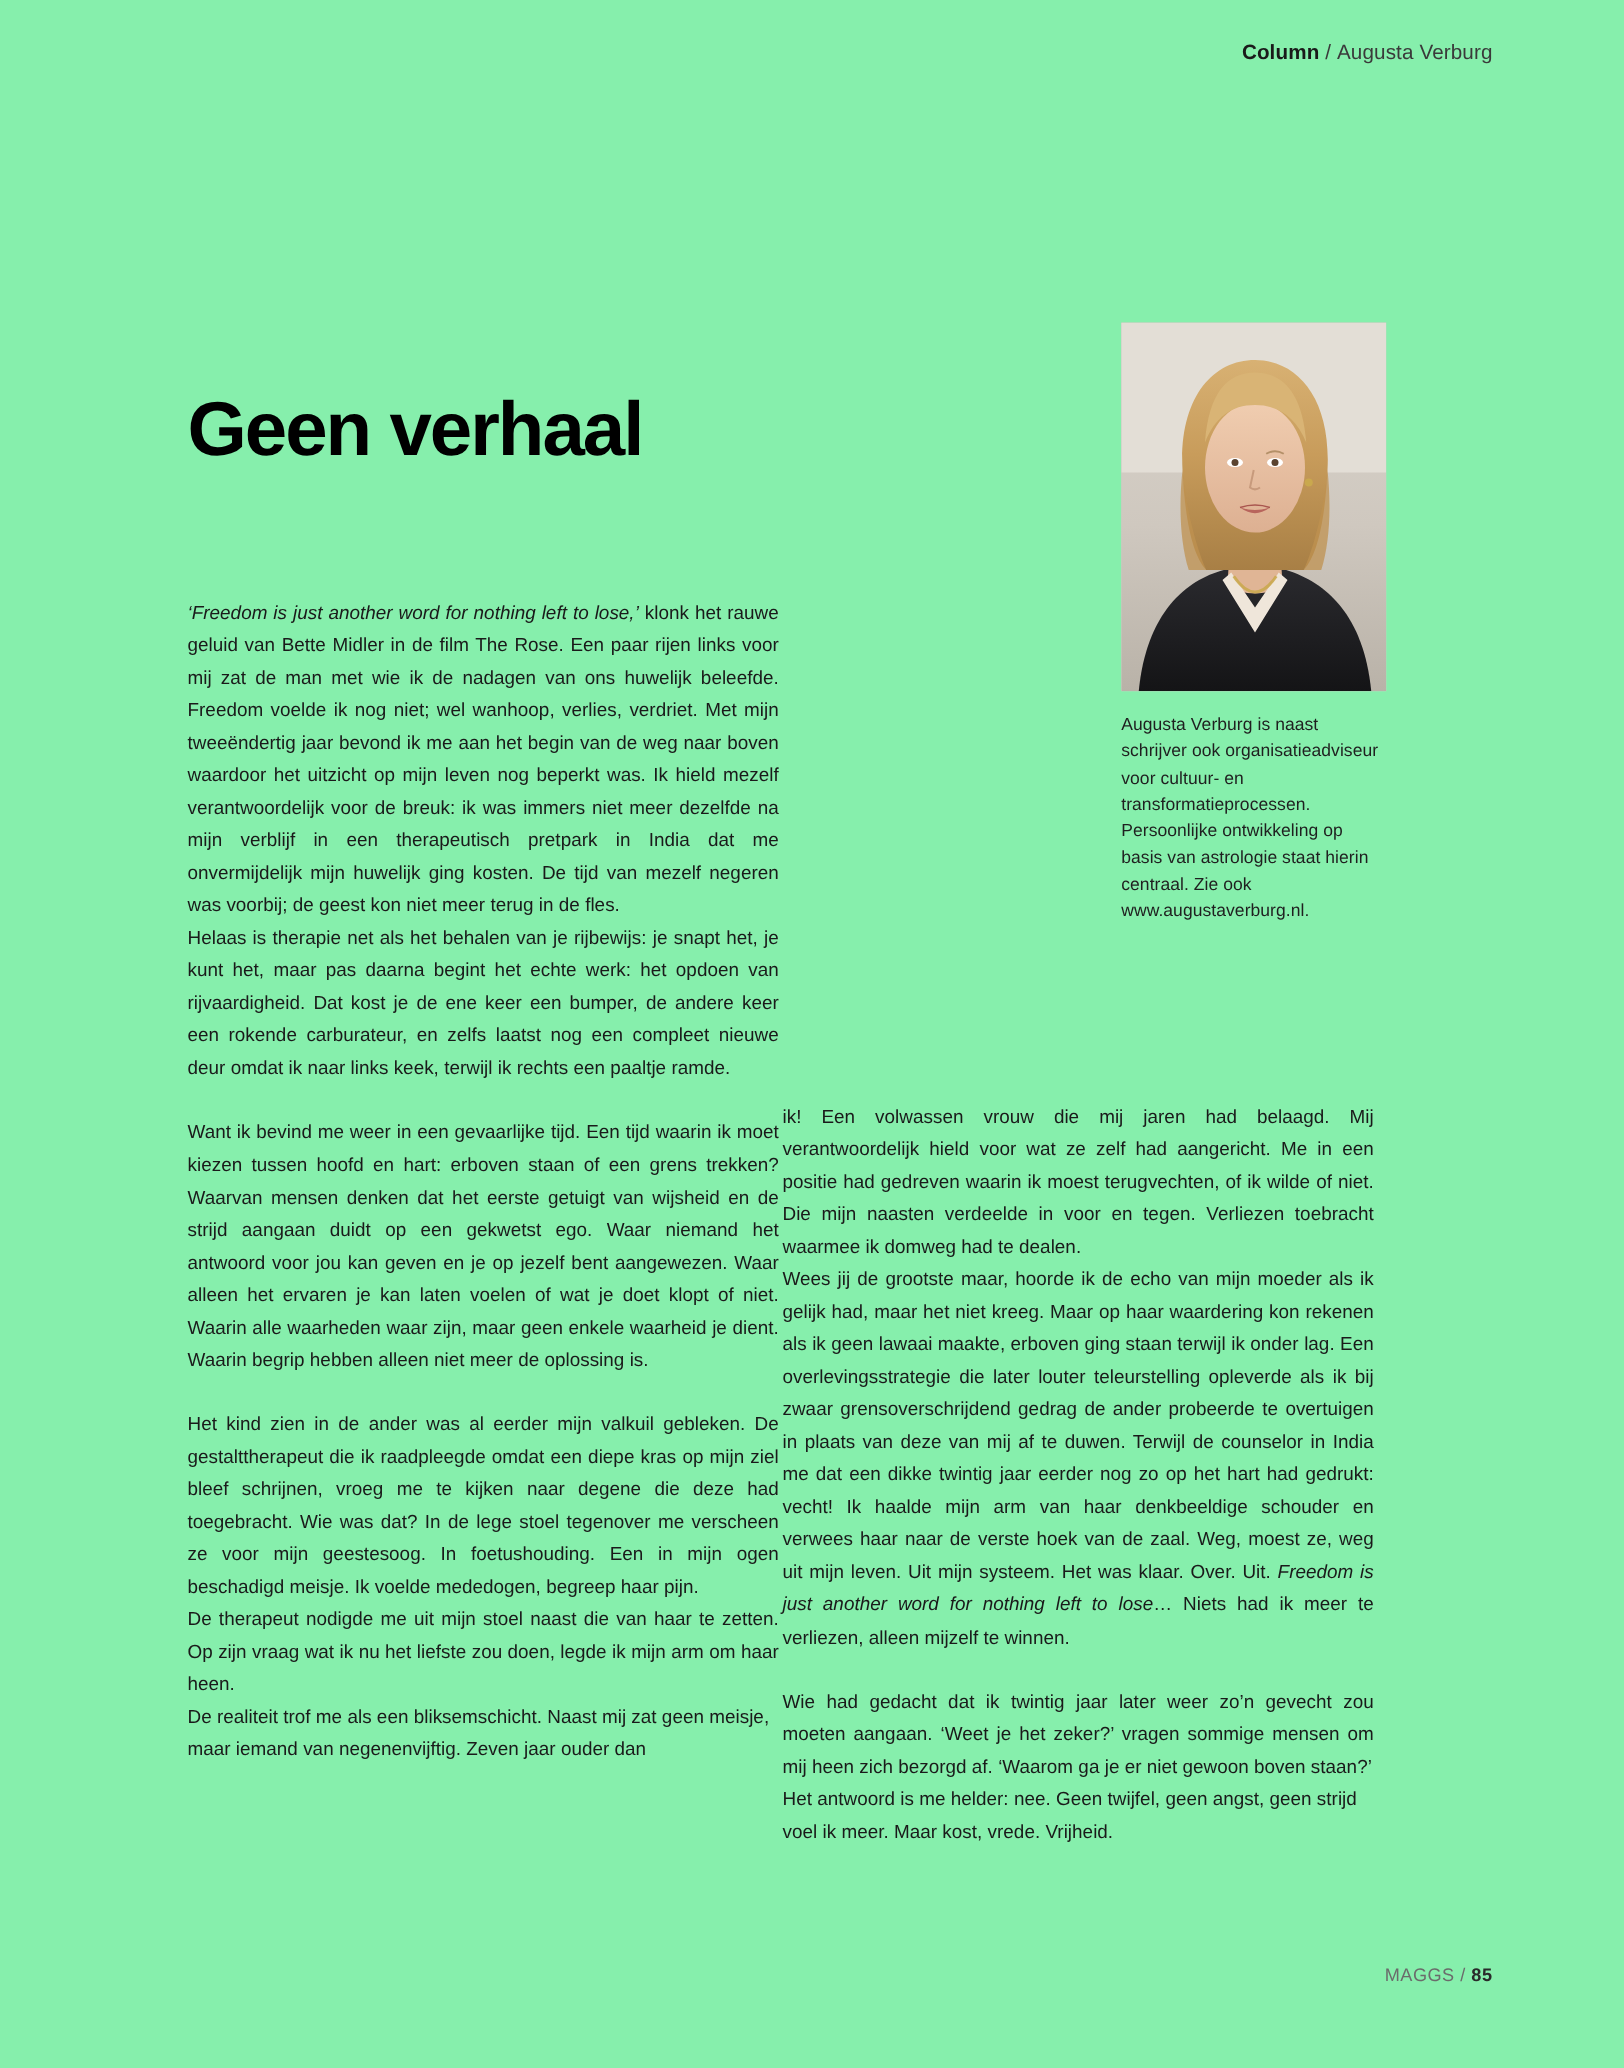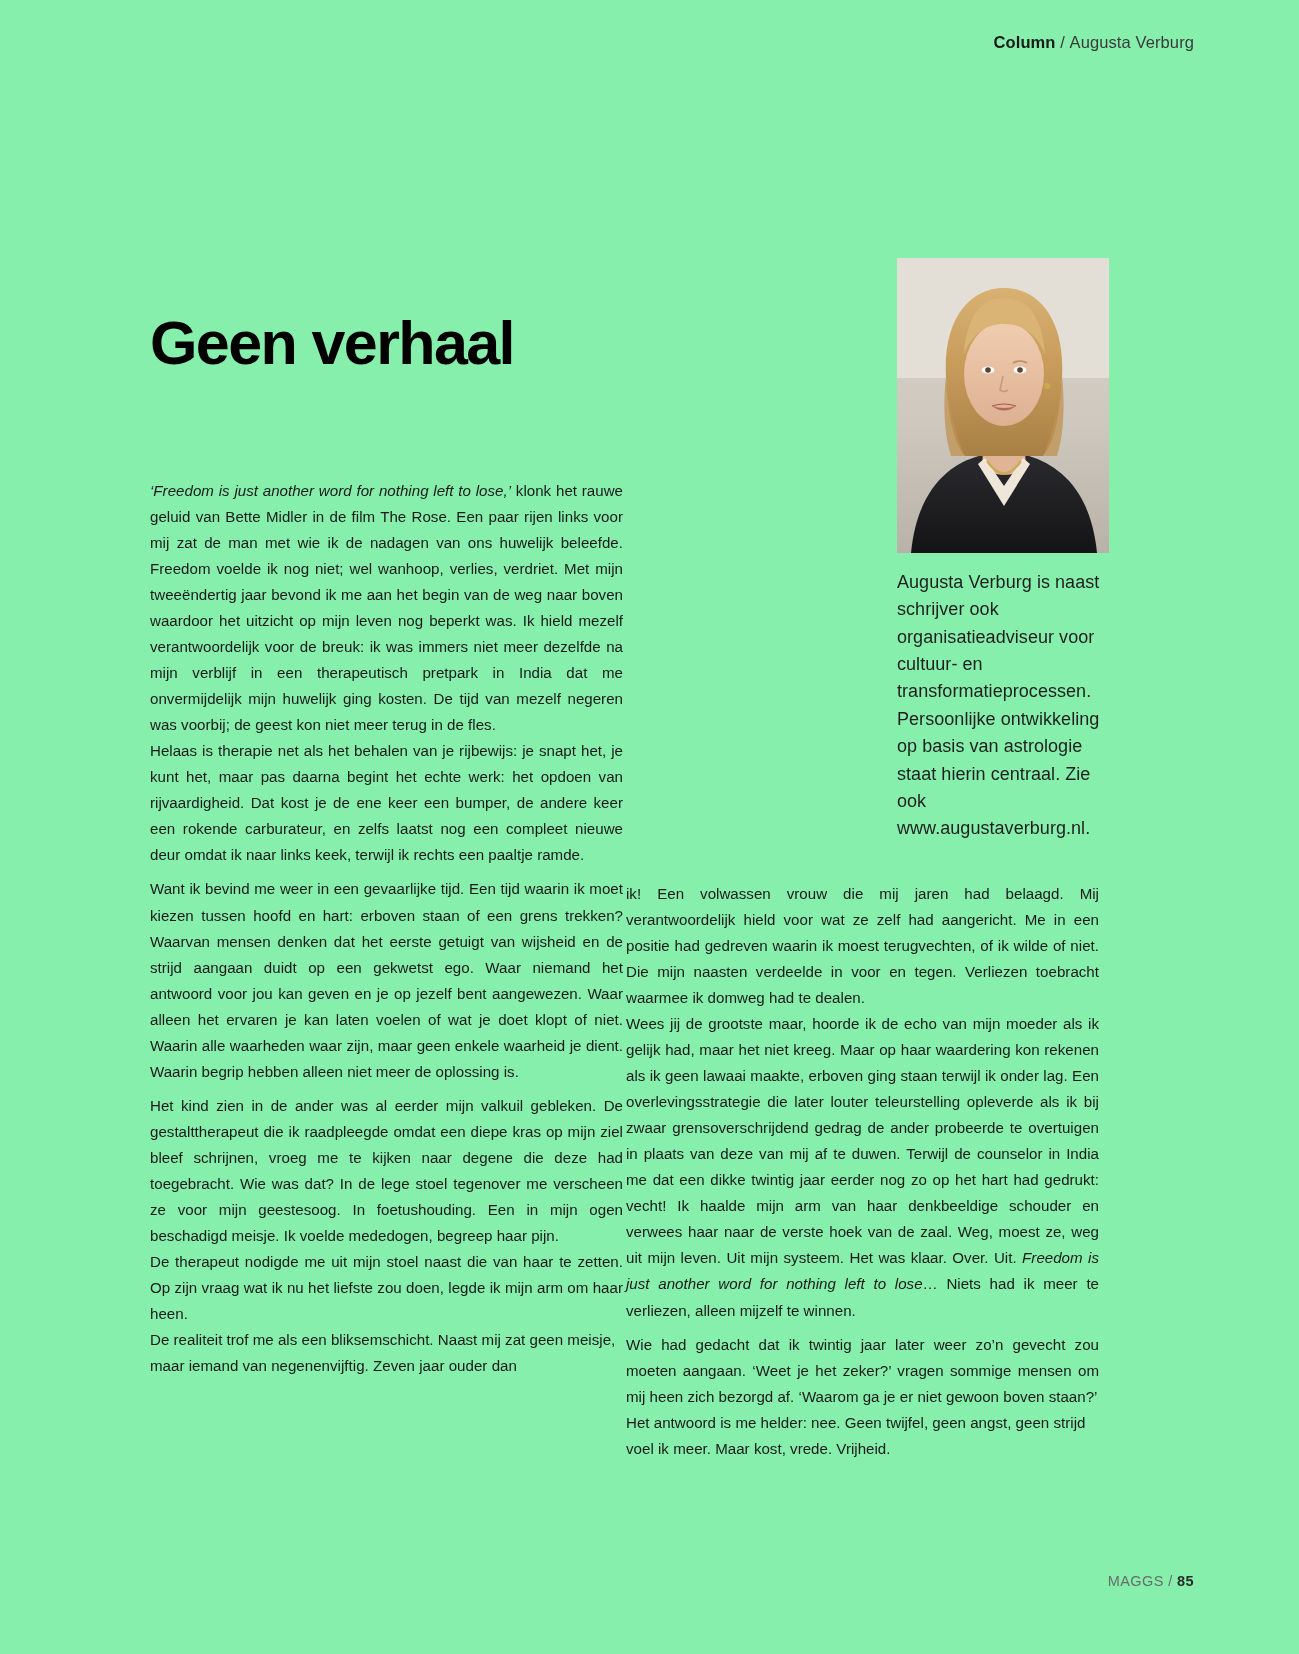--- a/index.html
+++ b/index.html
@@ -70,21 +70,21 @@
     width: 212px;
     height: 295px;
     overflow: hidden;
     position: relative;
     background: #cfc9c2;
   }
   .photo svg { display: block; width: 100%; height: 100%; }
 
   .caption {
     margin-top: 16px;
-    font-size: 18px;
+    font-size: 14px;
     line-height: 1.52;
     color: #1f1f1f;
     letter-spacing: 0.05px;
   }
 
   
   .col {
     position: absolute;
     width: 473px;
     font-size: 15.1px;
@@ -95,21 +95,21 @@
   }
   .col-left  { left: 150px;  top: 478px; }
   .col-right { left: 626px;  top: 881px; }
 
   .col p {
     margin: 0;
     text-align: justify;
     text-justify: inter-word;
   }
   .col p.gap {
-    margin-top: 8px;
+    margin-top: 25px;
   }
   .col p:last-child { text-align: left; }
 
   em, .ital {
     font-style: italic;
   }
 
   
   .footer {
     position: absolute;

